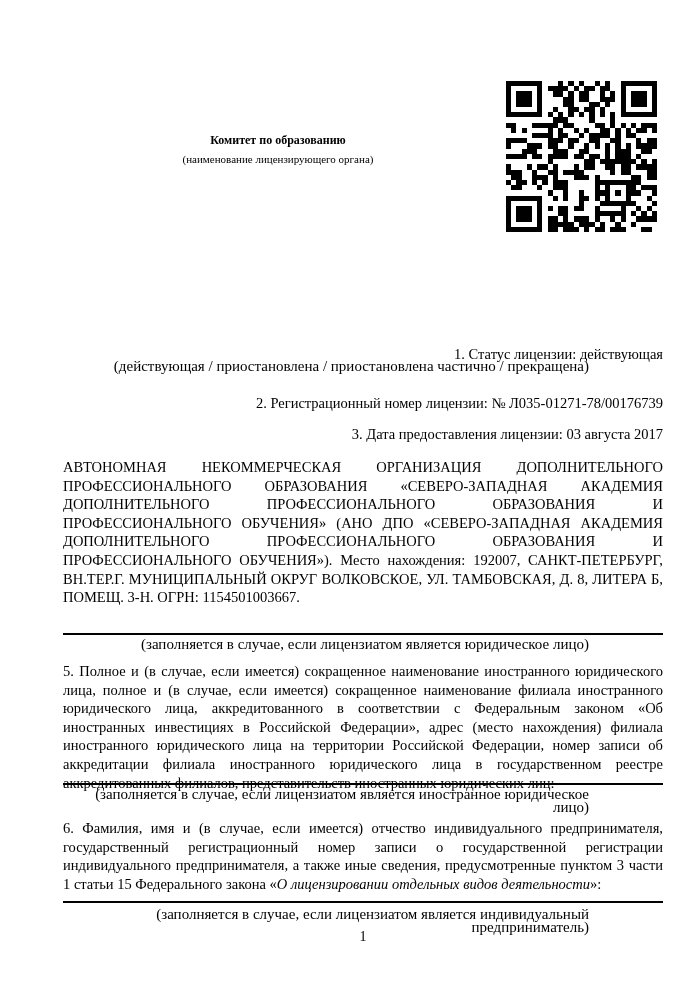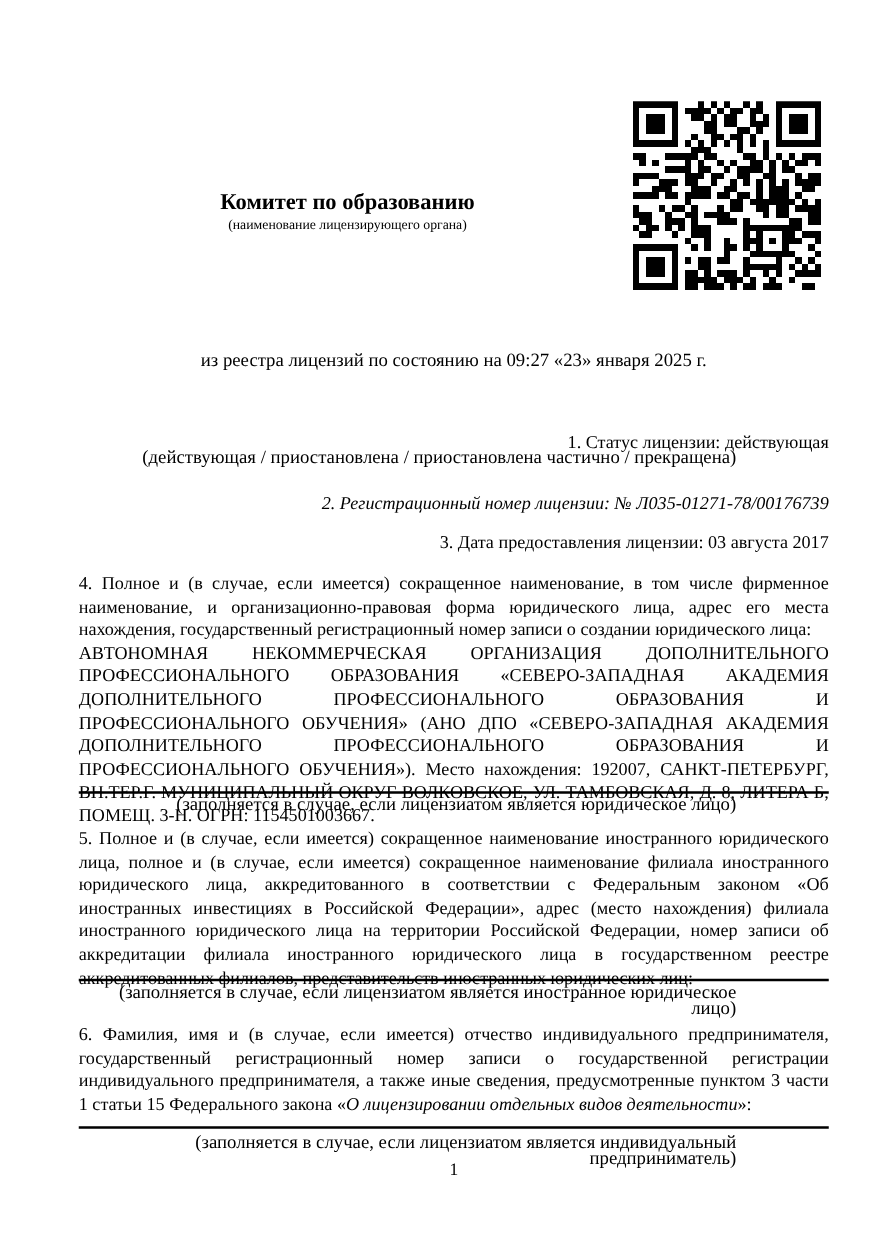--- a/index.html
+++ b/index.html
@@ -8,35 +8,35 @@
     background: #ffffff;
     position: relative;
     font-family: "Liberation Serif", "DejaVu Serif", serif;
     color: #000000;
     overflow: hidden;
   }
   .abs { position: absolute; text-align: right; }
   .content-w { left: 63px; width: 600px; }
 
   .header-block { top: 129px; text-align: center; left: 63px; width: 430px; }
-  .header-name { font-size: 18px; font-weight: bold; line-height: 22px; margin-top: 21px; }
+  .header-name { font-size: 12px; font-weight: bold; line-height: 22px; }
   .header-caption { font-size: 11px; line-height: 14px; margin-top: 1px; }
 
   .qr-box { left: 506px; top: 81px; width: 151px; height: 151px; }
   .qr-box svg { display: block; width: 151px; height: 151px; }
 
   .doc-title { top: 280px; text-align: center; font-size: 15px; line-height: 19px; }
 
   .body-text { font-size: 14.5px; line-height: 18.6px; }
   .para { text-align: justify; }
   .para p { margin: 0; }
 
   .f1 { top: 345px; }
   .f1-caption { top: 360px; }
-  .f2 { top: 394px; font-style: italic; }
+  .f2 { top: 394px; }
   .f3 { top: 425px; }
   .f4 { top: 458px; }
   .hr4 { top: 633px; }
   .cap4 { top: 638px; }
   .f5 { top: 662px; }
   .hr5 { top: 783px; }
   .cap5 { top: 788px; font-family: Liberation Serif, serif; }
   .f6 { top: 819px; }
   .hr6 { top: 901px; }
   .cap6 { top: 908px; }
@@ -489,32 +489,30 @@
         <rect x="18" y="28" width="1" height="1" fill="#000"></rect>
         <rect x="20" y="28" width="1" height="1" fill="#000"></rect>
         <rect x="21" y="28" width="1" height="1" fill="#000"></rect>
         <rect x="22" y="28" width="1" height="1" fill="#000"></rect>
         <rect x="26" y="28" width="1" height="1" fill="#000"></rect>
         <rect x="27" y="28" width="1" height="1" fill="#000"></rect>
       </svg>
   </div>
 
   <div class="abs content-w doc-title">
-    <div>из реестра лицензий по состоянию на 09:27 «23» января 2025 г.</div>
   </div>
 
   <div class="abs content-w body-text f1">1. Статус лицензии: действующая</div>
   <div class="abs caption f1-caption">(действующая / приостановлена / приостановлена частично / прекращена)</div>
 
   <div class="abs content-w body-text f2">2. Регистрационный номер лицензии: № Л035-01271-78/00176739</div>
 
   <div class="abs content-w body-text f3">3. Дата предоставления лицензии: 03 августа 2017</div>
 
   <div class="abs content-w body-text para f4">
-    <p>4. Полное и (в случае, если имеется) сокращенное наименование, в том числе фирменное наименование, и организационно-правовая форма юридического лица, адрес его места нахождения, государственный регистрационный номер записи о создании юридического лица:</p>
     <p>АВТОНОМНАЯ НЕКОММЕРЧЕСКАЯ ОРГАНИЗАЦИЯ ДОПОЛНИТЕЛЬНОГО ПРОФЕССИОНАЛЬНОГО ОБРАЗОВАНИЯ «СЕВЕРО-ЗАПАДНАЯ АКАДЕМИЯ ДОПОЛНИТЕЛЬНОГО ПРОФЕССИОНАЛЬНОГО ОБРАЗОВАНИЯ И ПРОФЕССИОНАЛЬНОГО ОБУЧЕНИЯ» (АНО ДПО «СЕВЕРО-ЗАПАДНАЯ АКАДЕМИЯ ДОПОЛНИТЕЛЬНОГО ПРОФЕССИОНАЛЬНОГО ОБРАЗОВАНИЯ И ПРОФЕССИОНАЛЬНОГО ОБУЧЕНИЯ»). Место нахождения: 192007, САНКТ-ПЕТЕРБУРГ, ВН.ТЕР.Г. МУНИЦИПАЛЬНЫЙ ОКРУГ ВОЛКОВСКОЕ, УЛ. ТАМБОВСКАЯ, Д. 8, ЛИТЕРА Б, ПОМЕЩ. 3-Н. ОГРН: 1154501003667.</p>
   </div>
   <div class="abs content-w fill-line hr4"></div>
   <div class="abs caption cap4">(заполняется в случае, если лицензиатом является юридическое лицо)</div>
 
   <div class="abs content-w body-text para f5">5. Полное и (в случае, если имеется) сокращенное наименование иностранного юридического лица, полное и (в случае, если имеется) сокращенное наименование филиала иностранного юридического лица, аккредитованного в соответствии с Федеральным законом «Об иностранных инвестициях в Российской Федерации», адрес (место нахождения) филиала иностранного юридического лица на территории Российской Федерации, номер записи об аккредитации филиала иностранного юридического лица в государственном реестре аккредитованных филиалов, представительств иностранных юридических лиц:</div>
   <div class="abs content-w fill-line hr5"></div>
   <div class="abs caption cap5">(заполняется в случае, если лицензиатом является иностранное юридическое лицо)</div>
 
   <div class="abs content-w body-text para f6"><span>6. Фамилия, имя и (в случае, если имеется) отчество индивидуального предпринимателя, государственный регистрационный номер записи о государственной регистрации индивидуального предпринимателя, а также иные сведения, предусмотренные пунктом 3 части 1 статьи 15 Федерального закона «</span><span class="law-italic">О лицензировании отдельных видов деятельности</span><span>»:</span></div>

